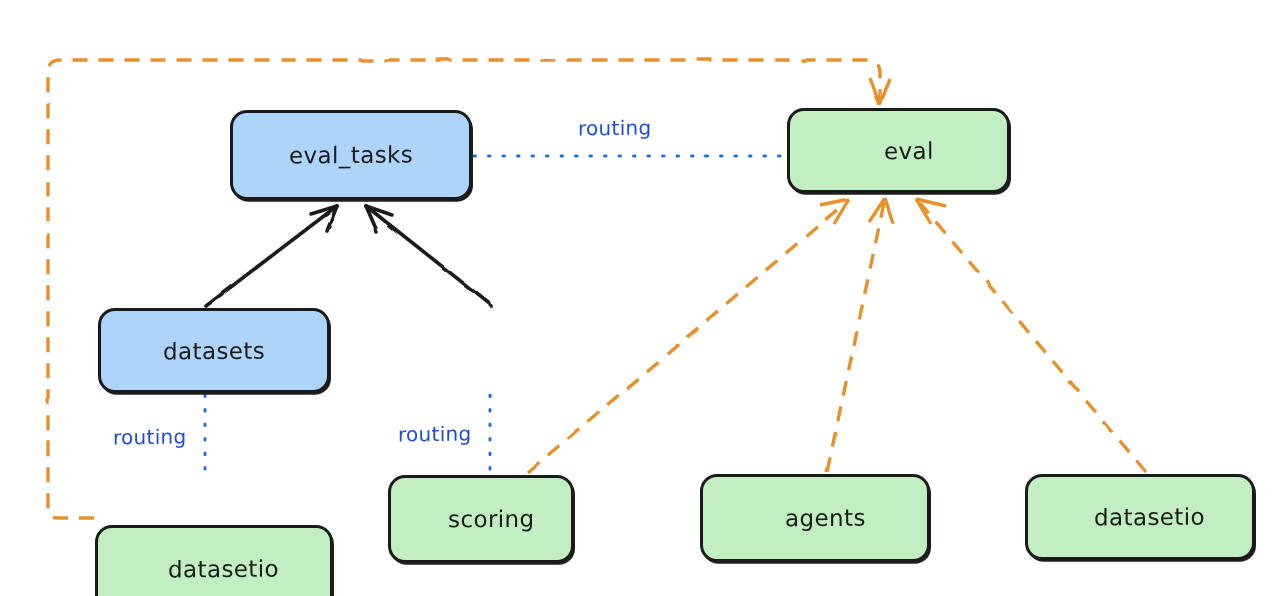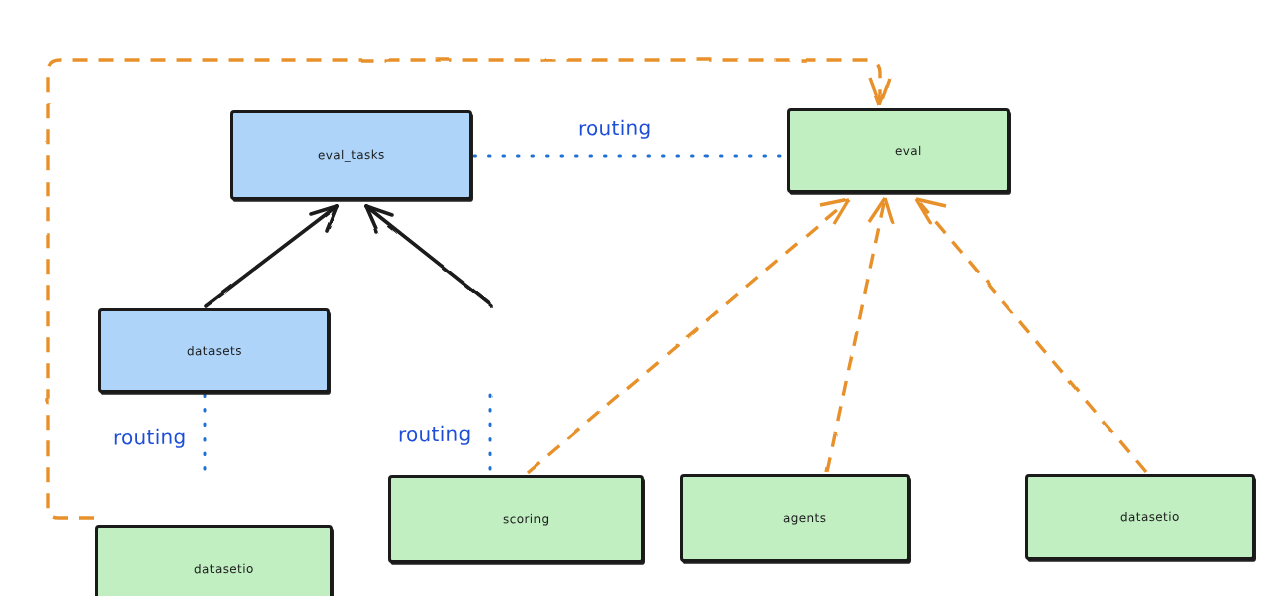--- a/index.html
+++ b/index.html
@@ -23,23 +23,23 @@
     height: 596px;
     pointer-events: none;
   }
   .node {
     position: absolute;
     box-sizing: border-box;
     display: flex;
     align-items: center;
     justify-content: center;
     border: 3.2px solid #1a1a1a;
-    border-radius: 4px;
+    border-radius: 17px;
     color: #1a1a1a;
-    font-size: 12px;
+    font-size: 23px;
     letter-spacing: 0.4px;
     text-align: center;
     box-shadow: 1.6px 2.4px 0 -0.6px #20201f;
   }
   .node.blue  { background: #aed4fa; }
   .node.green { background: #c1efc2; padding-left: 20px; }
 
   .node-label {
     display: block;
     transform: skewY(-0.45deg);
@@ -125,25 +125,25 @@
 
   <div class="node blue" style="left:98px; top:308px; width:232px; height:85px;">
     <span class="node-label">datasets</span>
   </div>
 
 
   <div class="node green" style="left:95px; top:477px; width:238px; height:88px;margin-top:48px;">
     <span class="node-label">datasetio</span>
   </div>
 
-  <div class="node green" style="left:388px; top:475px; width:256px; height:88px;">
+  <div class="node green" style="left:388px; top:475px; width:186px; height:88px;">
     <span class="node-label">scoring</span>
   </div>
 
-  <div class="node green" style="left:680px; top:474px; width:230px; height:88px;">
+  <div class="node green" style="left:700px; top:474px; width:230px; height:88px;">
     <span class="node-label">agents</span>
   </div>
 
   <div class="node green" style="left:1025px; top:474px; width:230px; height:86px;">
     <span class="node-label">datasetio</span>
   </div>
 
   <div class="edge-label" style="left:578px; top:116px;">routing</div>
 
   <div class="edge-label" style="left:113px; top:425px;">routing</div>

